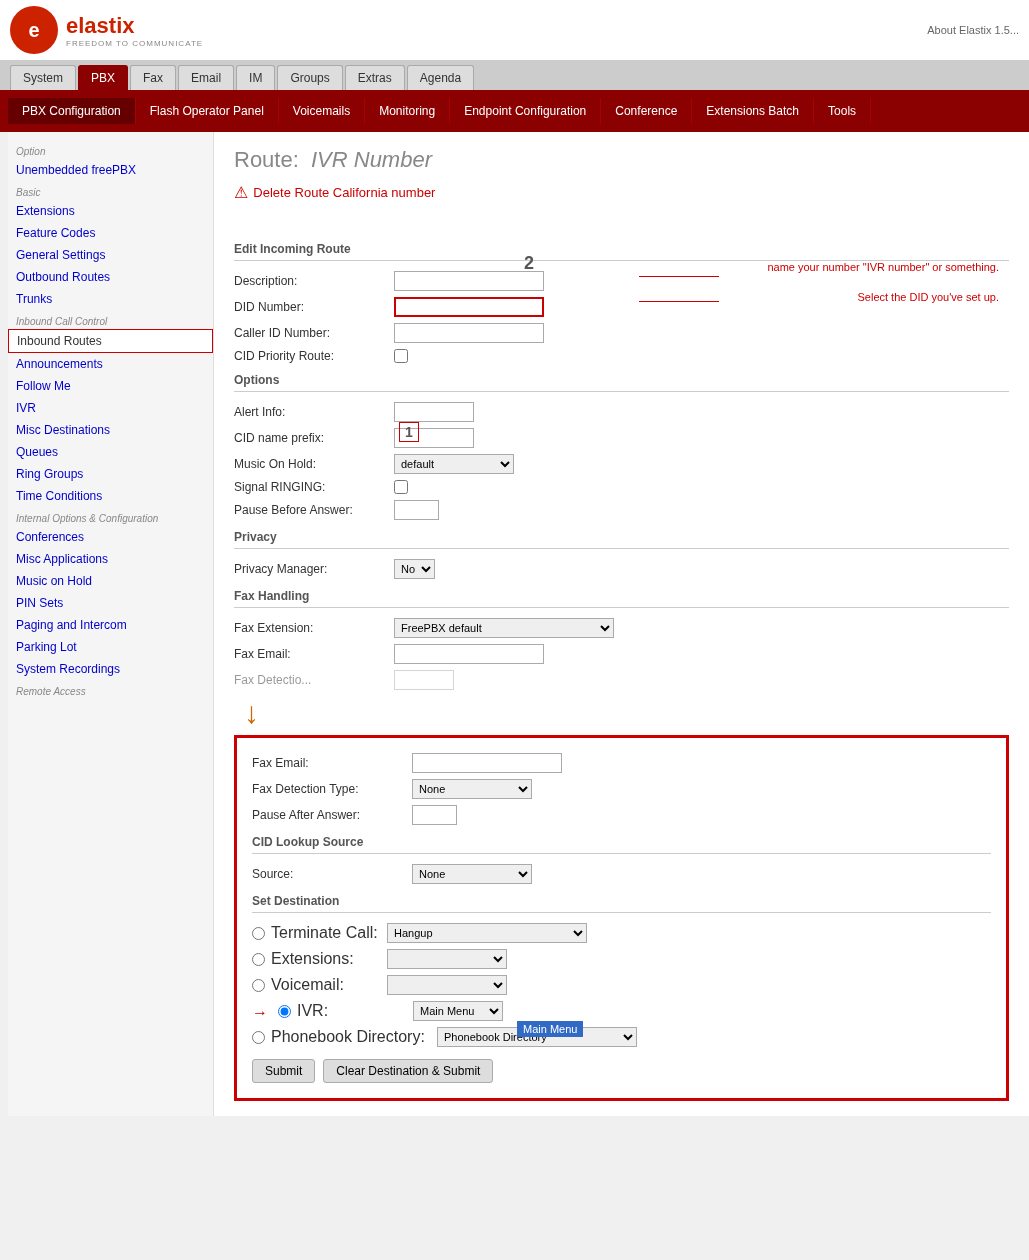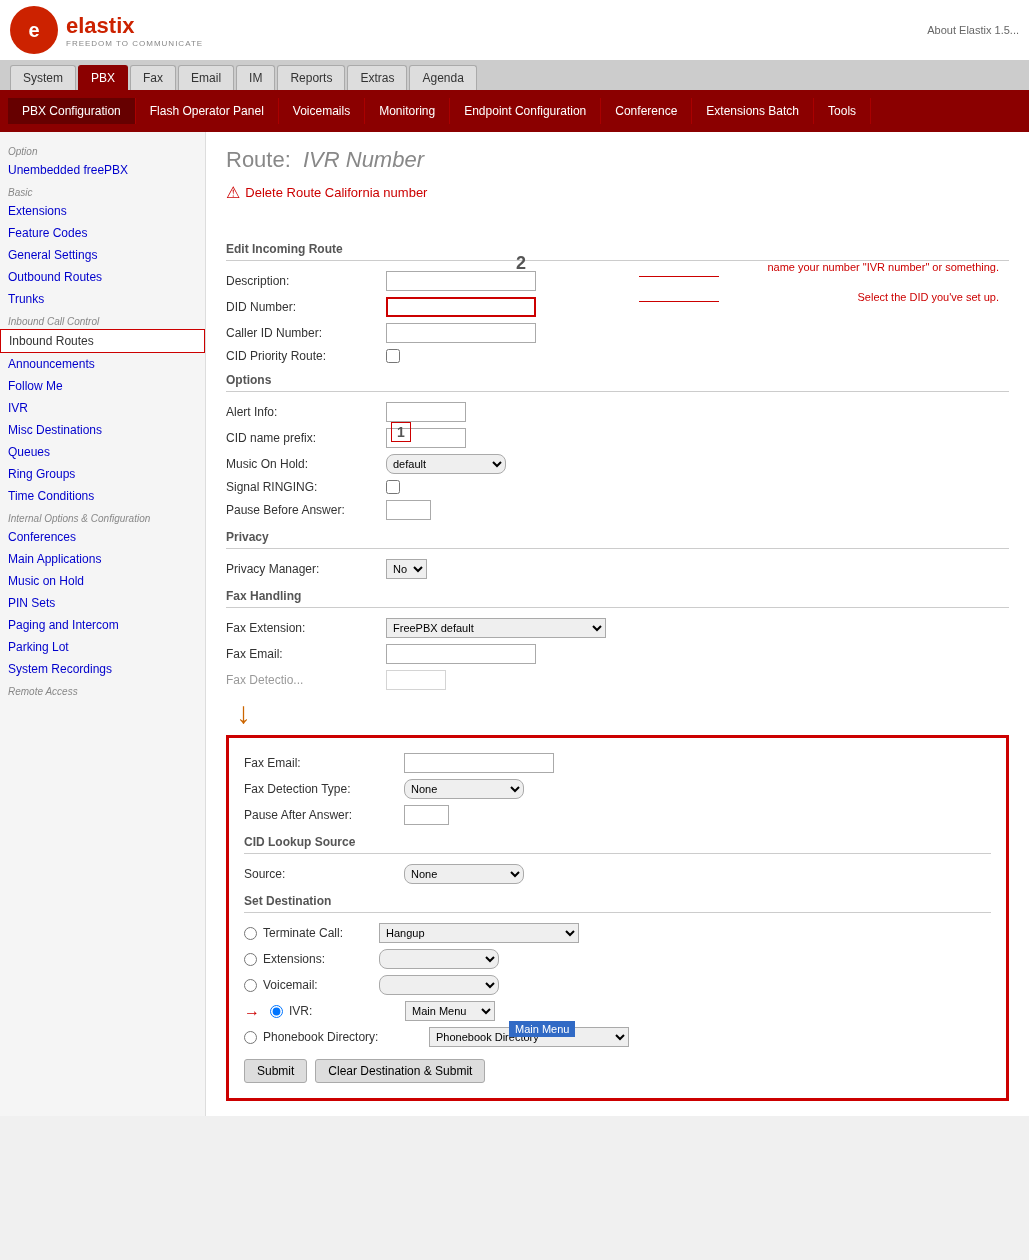--- a/index.html
+++ b/index.html
@@ -21,21 +21,21 @@
 
     
     .second-nav { background: #8b0000; display: flex; padding: 8px; align-items: center; }
     .second-nav-btn { padding: 6px 14px; font-size: 12px; color: #fff; cursor: pointer; border-right: 1px solid #a00; white-space: nowrap; }
     .second-nav-btn.active { background: #600; }
 
     
     .main-layout { display: flex; min-height: 900px; }
 
     
-    .sidebar { width: 206px; background: #f5f5f5; border-right: 1px solid #ddd; padding: 8px 0; flex-shrink: 0; }
+    .sidebar { width: 206px; background: #f5f5f5; border-right: 1px solid #ddd; padding: 8px 0; flex-shrink: 0; margin-left: 8px; }
     .sidebar-section-label { font-size: 10px; color: #888; padding: 6px 8px 2px 8px; font-style: italic; }
     .sidebar-item { padding: 4px 8px; font-size: 12px; color: #0000cc; cursor: pointer; display: block; }
     .sidebar-item.active { border: 1px solid #cc0000; color: #333; font-weight: normal; background: #fff; }
 
     
     .content { flex: 1; padding: 15px 20px; background: #fff; position: relative; }
 
     .route-title { font-size: 22px; color: #555; margin-bottom: 10px; }
     .route-title span { color: #888; }
 
@@ -45,34 +45,34 @@
     .section-header { font-size: 12px; color: #555; font-weight: bold; border-bottom: 1px solid #ccc; padding-bottom: 4px; margin-bottom: 10px; margin-top: 40px; }
 
     .form-row { display: flex; align-items: center; margin-bottom: 6px; }
     .form-label { width: 160px; color: #333; font-size: 12px; }
     .form-input { border: 1px solid #aaa; padding: 2px 4px; font-size: 12px; height: 20px; }
     .form-input.highlighted { border: 2px solid #cc0000; }
     .form-input-sm { width: 80px; }
     .form-input-md { width: 150px; }
 
     select.form-select { border: 1px solid #aaa; padding: 2px 2px; font-size: 11px; height: 20px; }
-    select.form-select-md { width: 120px; border-radius: 8px; }
+    select.form-select-md { width: 120px; }
     select.form-select-lg { width: 200px; }
     select.form-select-xl { width: 220px; }
 
     .checkbox { width: 14px; height: 14px; }
 
     .arrow-down { text-align: left; font-size: 30px; color: #cc6600; margin: 5px 0 5px 10px; }
 
     
     .red-box { border: 3px solid #cc0000; padding: 15px; margin-top: 5px; background: #fff; position: relative; }
 
     .destination-section { margin-top: 8px; }
     .destination-row { display: flex; align-items: center; margin-bottom: 6px; gap: 6px; }
-    .radio-label { font-size: 12px; color: #333; min-width: 110px; }
+    .radio-label { font-size: 16px; color: #333; min-width: 110px; }
 
     .submit-btn { background: #ddd; border: 1px solid #aaa; padding: 4px 12px; cursor: pointer; font-size: 12px; border-radius: 3px; }
 
     .arrow-right { color: #cc0000; font-size: 16px; margin-right: 4px; }
 
     .dropdown-popup { background: #316ac5; color: white; padding: 2px 6px; font-size: 11px; display: inline-block; }
   </style>
 </head>
 <body>
 
@@ -88,21 +88,21 @@
   </div>
   <div class="about-text">About Elastix 1.5...</div>
 </div>
 
 <div class="top-nav">
   <button class="top-nav-btn">System</button>
   <button class="top-nav-btn active">PBX</button>
   <button class="top-nav-btn">Fax</button>
   <button class="top-nav-btn">Email</button>
   <button class="top-nav-btn">IM</button>
-  <button class="top-nav-btn">Reports</button>
+  <button class="top-nav-btn">Groups</button>
   <button class="top-nav-btn">Extras</button>
   <button class="top-nav-btn">Agenda</button>
 </div>
 
 <div class="second-nav">
   <div class="second-nav-btn active">PBX Configuration</div>
   <div class="second-nav-btn">Flash Operator Panel</div>
   <div class="second-nav-btn">Voicemails</div>
   <div class="second-nav-btn">Monitoring</div>
   <div class="second-nav-btn">Endpoint Configuration</div>
@@ -129,21 +129,21 @@
     <a class="sidebar-item">Announcements</a>
     <a class="sidebar-item">Follow Me</a>
     <a class="sidebar-item">IVR</a>
     <a class="sidebar-item">Misc Destinations</a>
     <a class="sidebar-item">Queues</a>
     <a class="sidebar-item">Ring Groups</a>
     <a class="sidebar-item">Time Conditions</a>
 
     <div class="sidebar-section-label">Internal Options &amp; Configuration</div>
     <a class="sidebar-item">Conferences</a>
-    <a class="sidebar-item">Main Applications</a>
+    <a class="sidebar-item">Misc Applications</a>
     <a class="sidebar-item">Music on Hold</a>
     <a class="sidebar-item">PIN Sets</a>
     <a class="sidebar-item">Paging and Intercom</a>
     <a class="sidebar-item">Parking Lot</a>
     <a class="sidebar-item">System Recordings</a>
 
     <div class="sidebar-section-label">Remote Access</div>
   </div>
 
   <div class="content">

